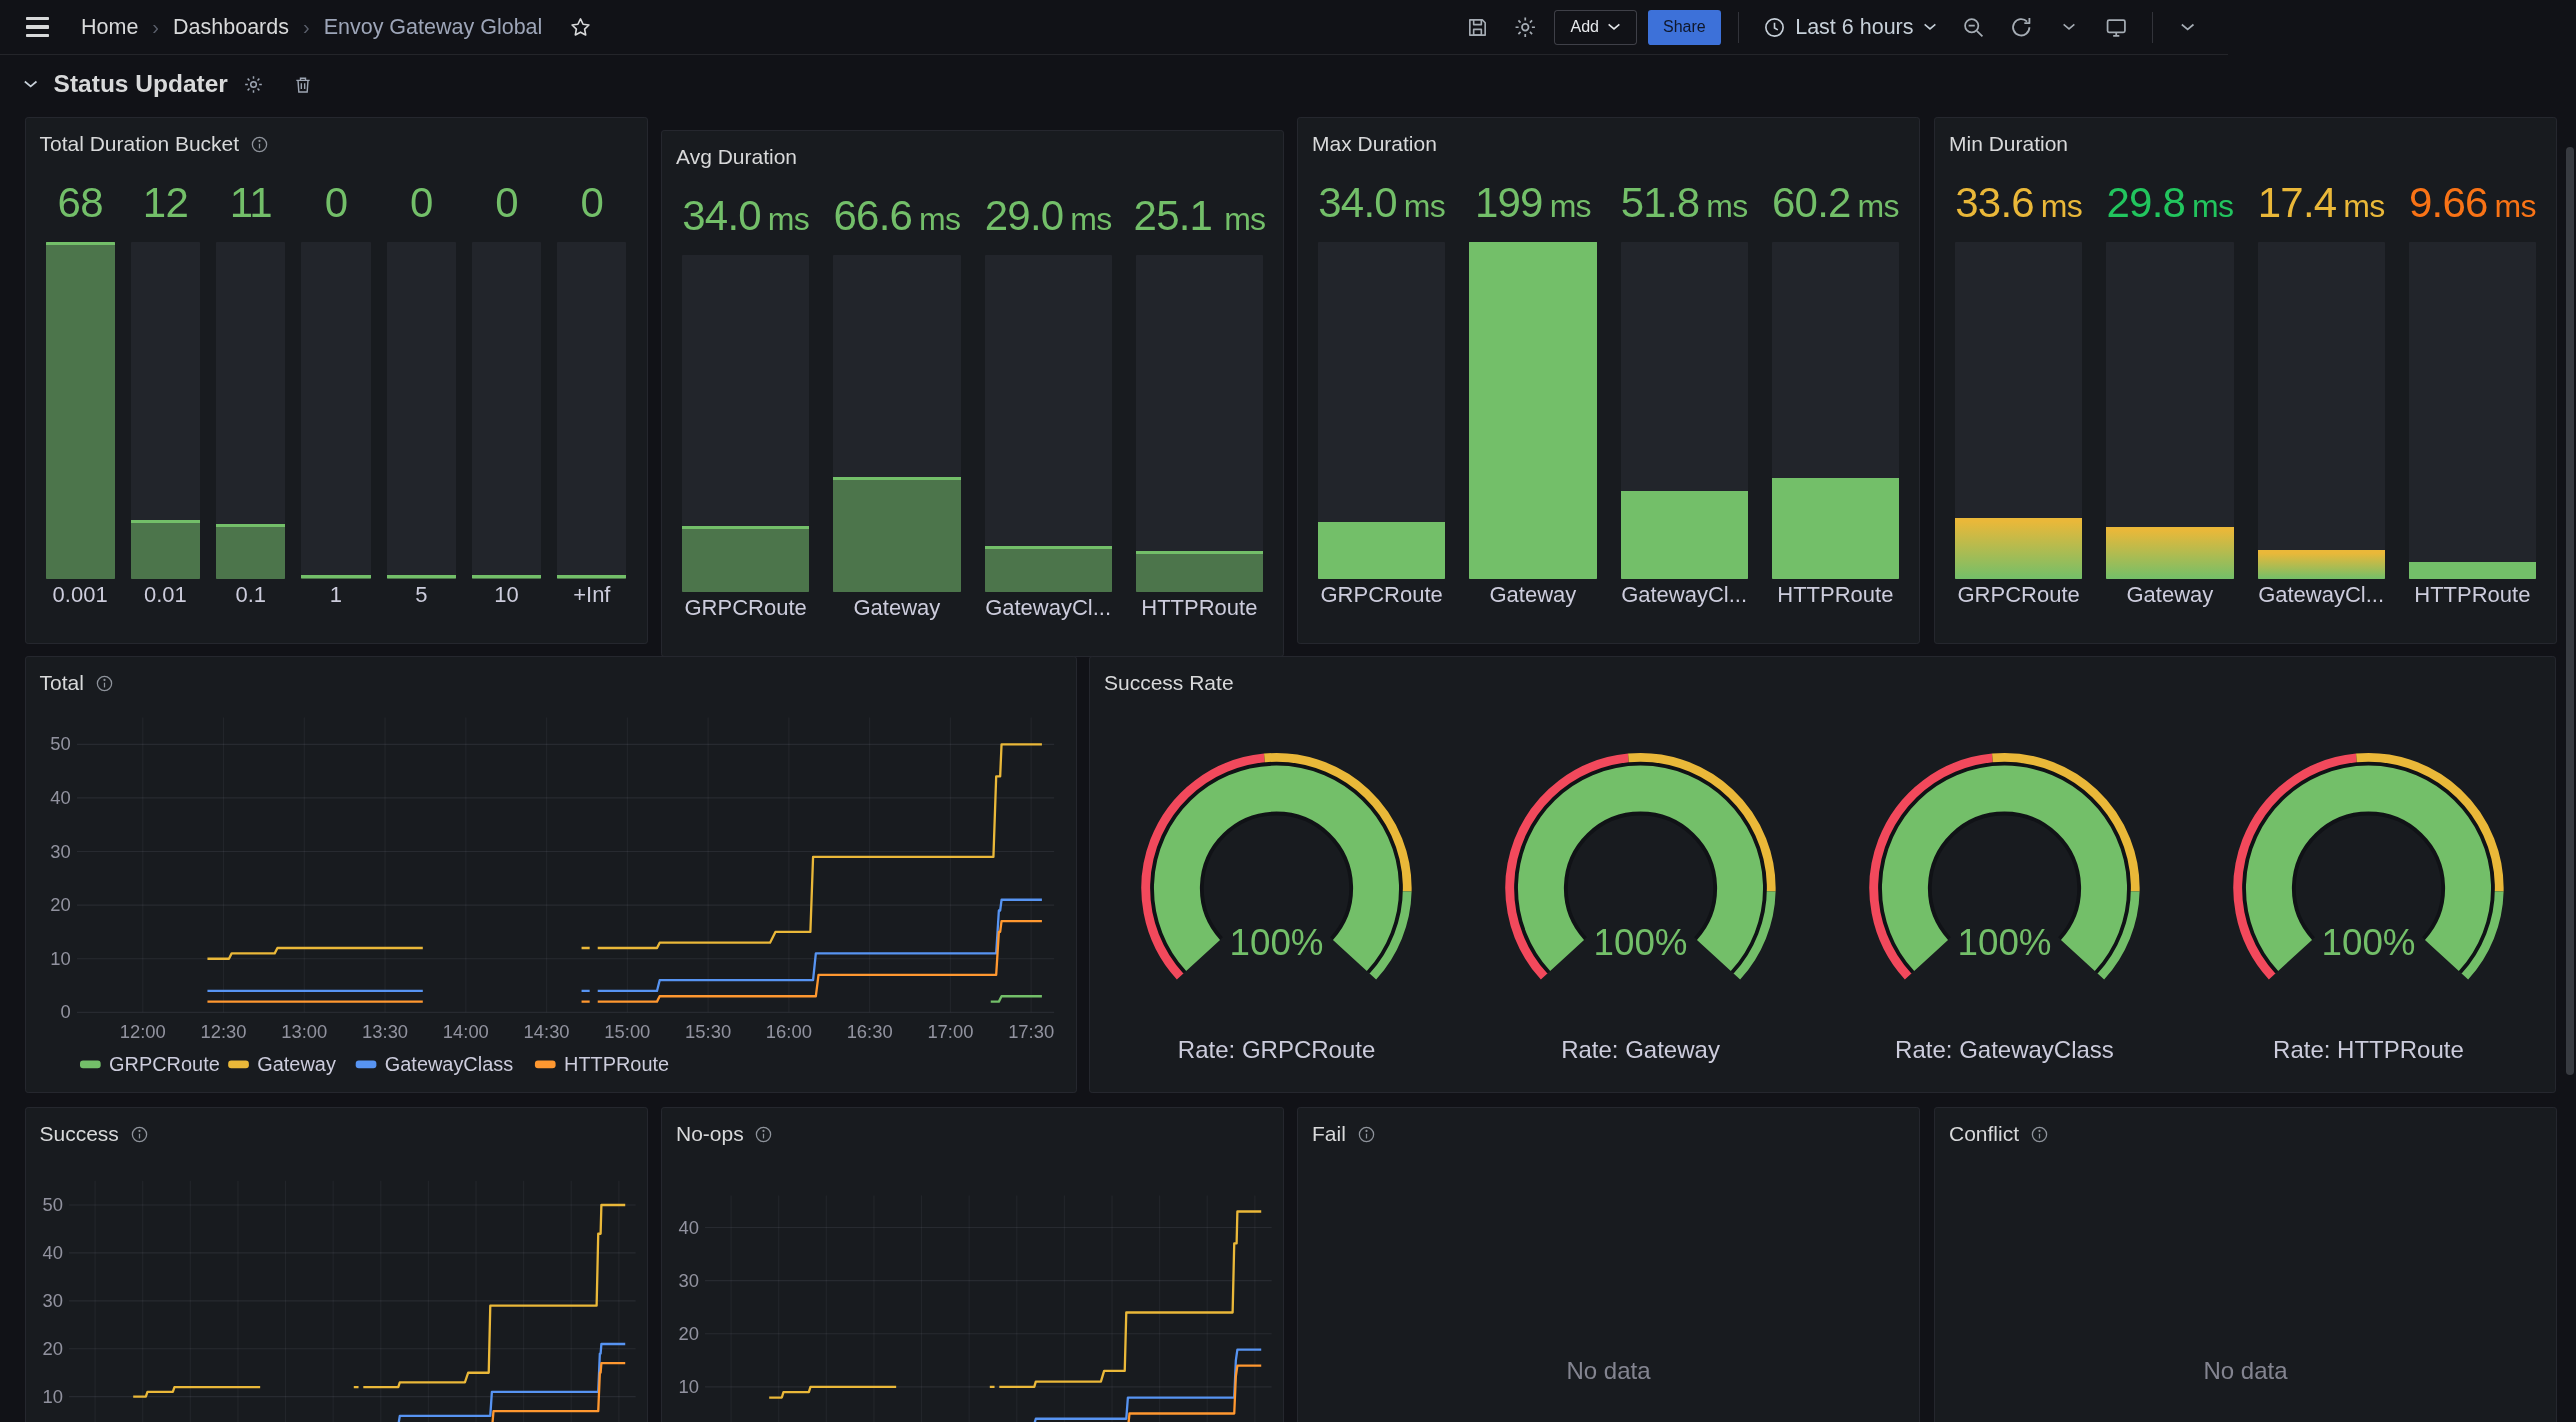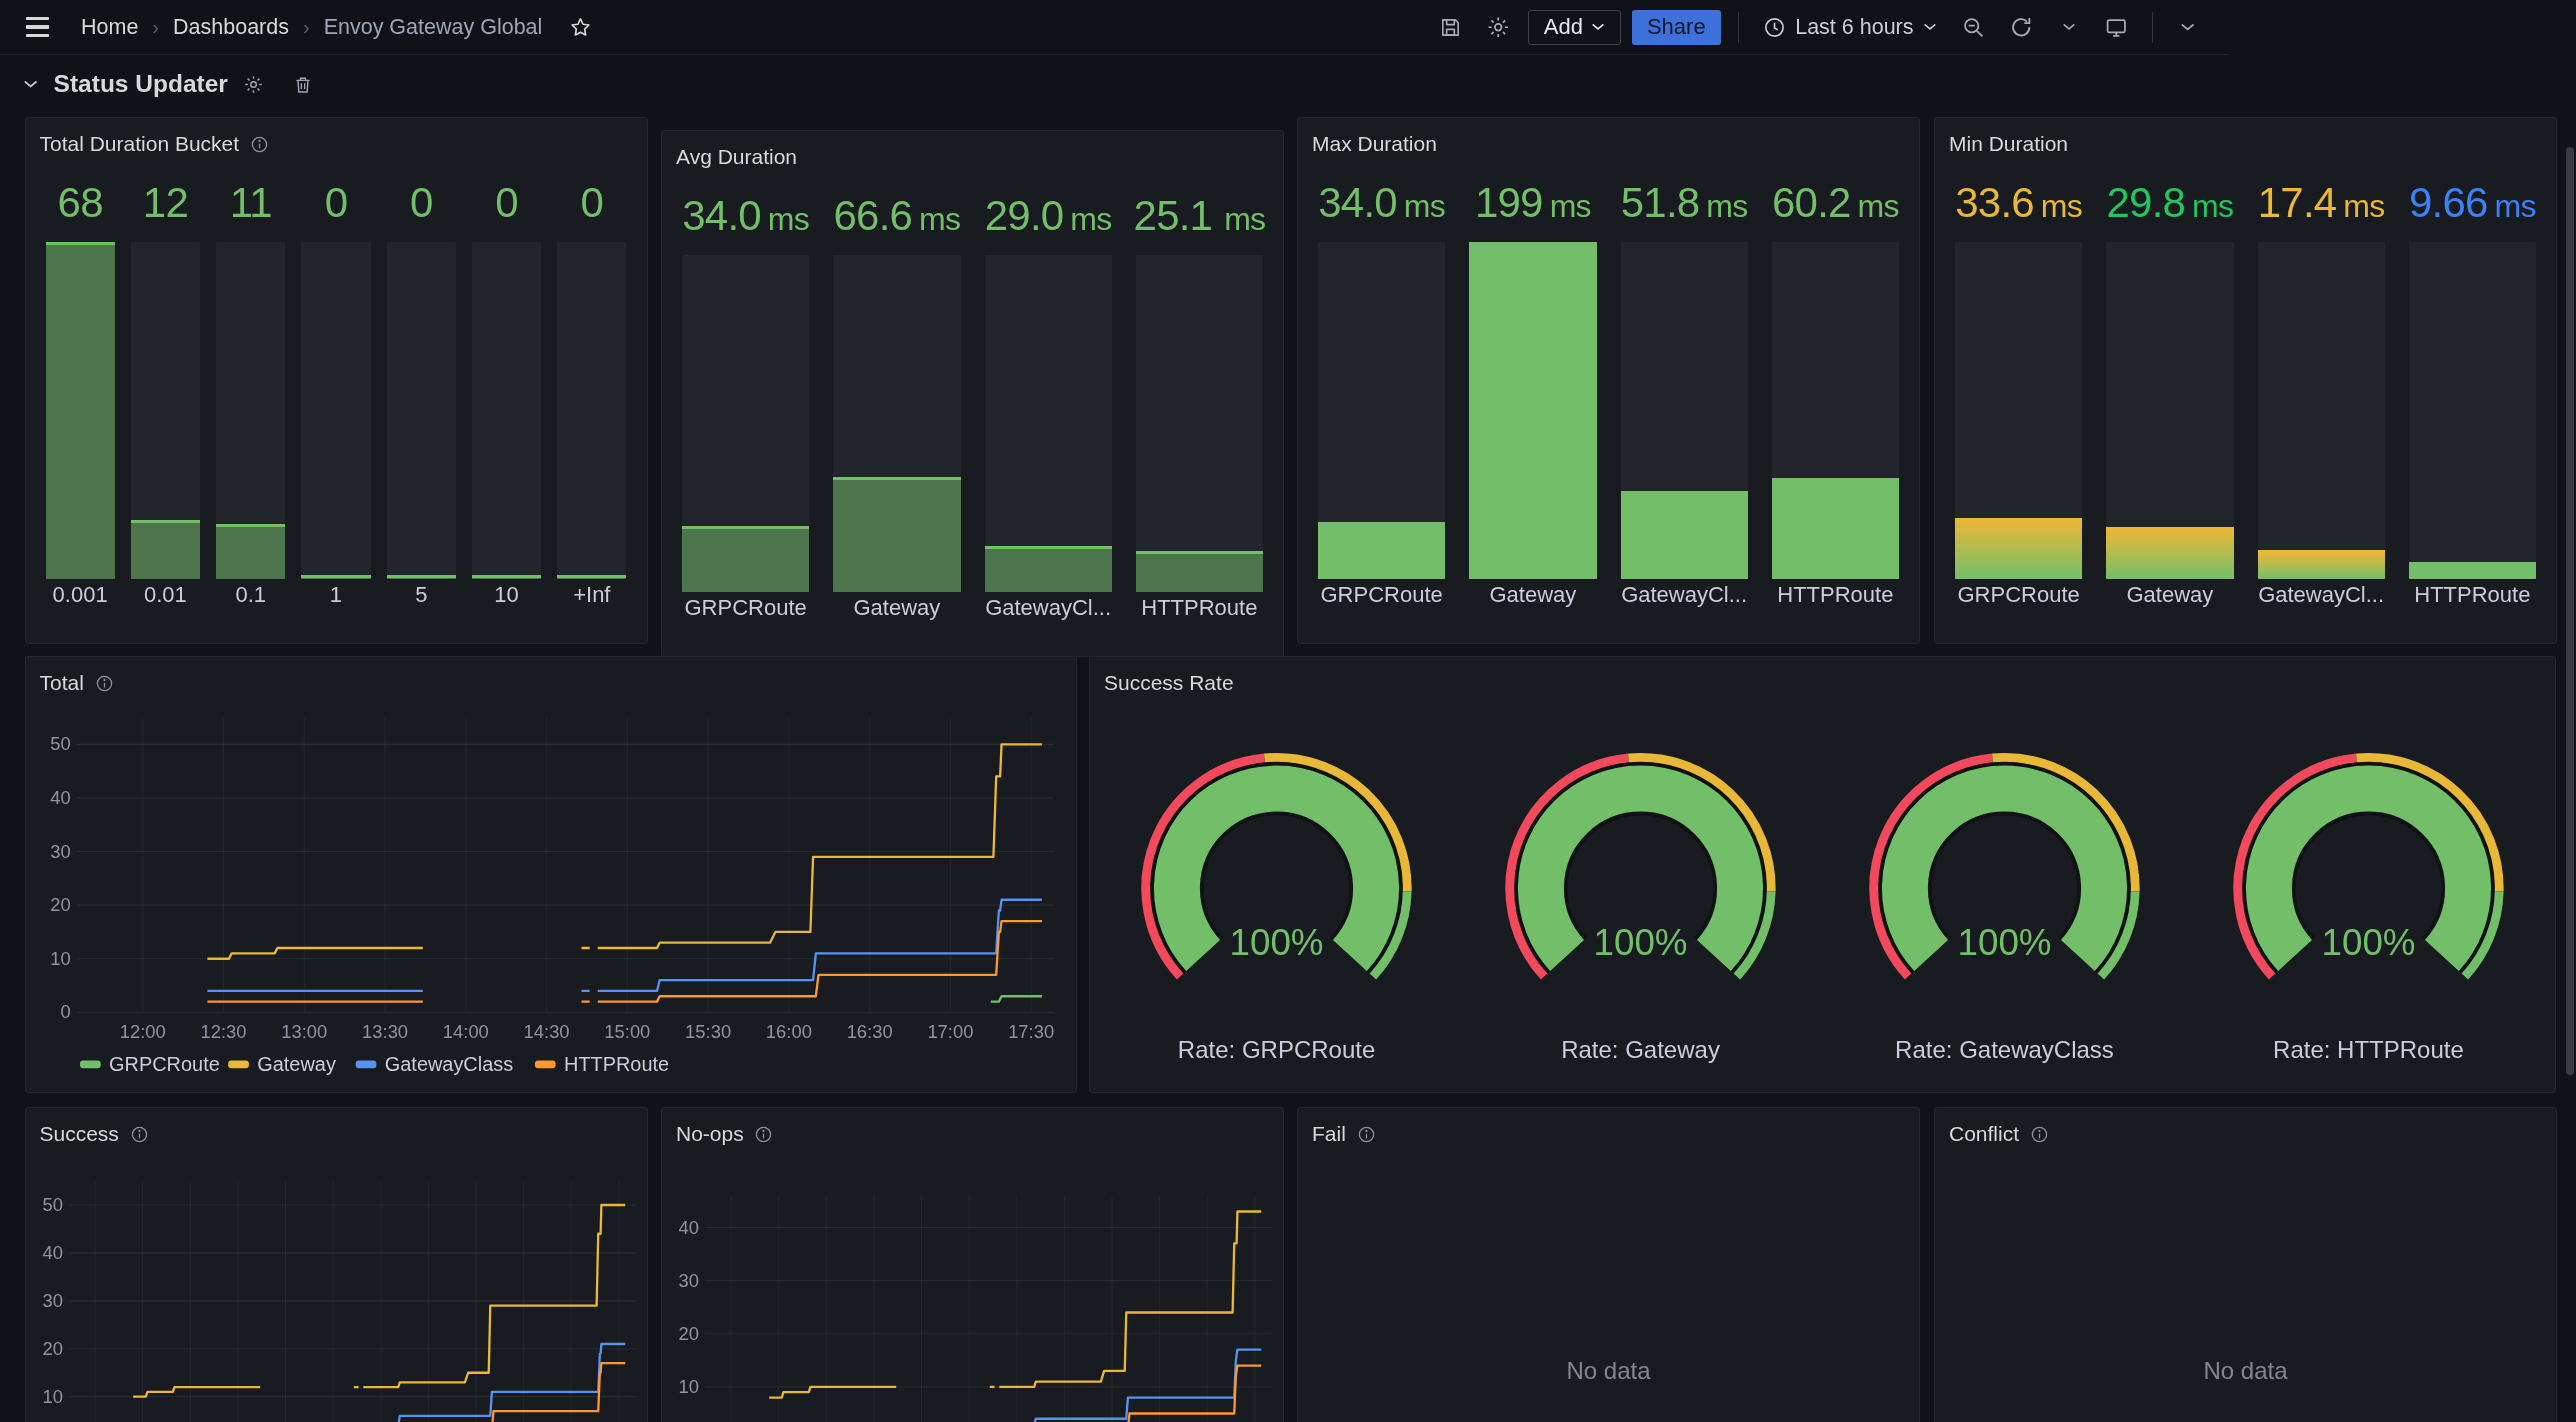--- a/index.html
+++ b/index.html
@@ -23,21 +23,21 @@
   .hamburger span { display:block; width:23px; height:3.1px; background:#D8D9DA; border-radius:0.8px; }
   .breadcrumb { display:flex; align-items:center; gap:14px; font-size:21.5px; }
   .crumb { color:#D8D9DA; cursor:pointer; }
   .crumb.current { color:#9DA5B8; cursor:default; }
   .crumb-sep { color:#5A5F6B; font-size:20px; }
   .nav-spacer { flex:1; }
   .nav-right { display:flex; align-items:center; gap:10.7px; }
   .icon-btn { width:37px; height:37px; display:flex; align-items:center; justify-content:center; border-radius:3.1px; cursor:pointer; }
   .icon-btn svg { display:block; }
   .nav-divider { width:0.8px; height:31px; background:rgba(204,204,220,0.18); margin:0 6.1px; }
-  .btn { height:35px; display:flex; align-items:center; gap:7.7px; padding:0 15.3px; border-radius:3.1px; font-size:22px; cursor:pointer; }
+  .btn { height:35px; display:flex; align-items:center; gap:7.7px; padding:0 15.3px; border-radius:3.1px; font-size:16px; cursor:pointer; }
   .btn-outline { border:0.8px solid rgba(204,204,220,0.25); color:#E6E8EB; }
   .btn-primary { background:#3D71D9; color:#0f172a; font-weight:500; }
   .time-btn { display:flex; align-items:center; gap:9.2px; height:35px; padding:0 7.7px; font-size:21.5px; font-weight:500; color:#C7D0D9; cursor:pointer; }
   
   .row-header {
     position:absolute; top:64px; left:23px; height:40px;
     display:flex; align-items:center; gap:15.3px;
   }
   .row-title { font-size:24.5px; font-weight:700; color:#D8D9DA; cursor:pointer; }
   .row-chevron, .row-icon { cursor:pointer; display:flex; align-items:center; }
@@ -407,21 +407,21 @@
           <div class="bval" style="color: rgb(234, 184, 57);">
             <span>17.4</span>
             <span class="suffix">ms</span>
           </div>
           <div class="btrack">
             <div class="bfill" style="height: calc(8.5%); min-height: 3.8px; border-top: 3.8px solid rgb(234, 184, 57); background: linear-gradient(to top, rgb(115, 191, 105), rgb(234, 184, 57));"></div>
           </div>
           <div class="blabel">GatewayCl...</div>
         </div>
         <div class="bcol">
-          <div class="bval" style="color: #3b82f6;">
+          <div class="bval" style="color: #f97316;">
             <span>9.66</span>
             <span class="suffix">ms</span>
           </div>
           <div class="btrack">
             <div class="bfill" style="height: calc(5%); min-height: 3.8px; border-top: 3.8px solid rgb(115, 191, 105); background: linear-gradient(to top, rgb(115, 191, 105), rgb(115, 191, 105));"></div>
           </div>
           <div class="blabel">HTTPRoute</div>
         </div>
       </div>
   </section>

